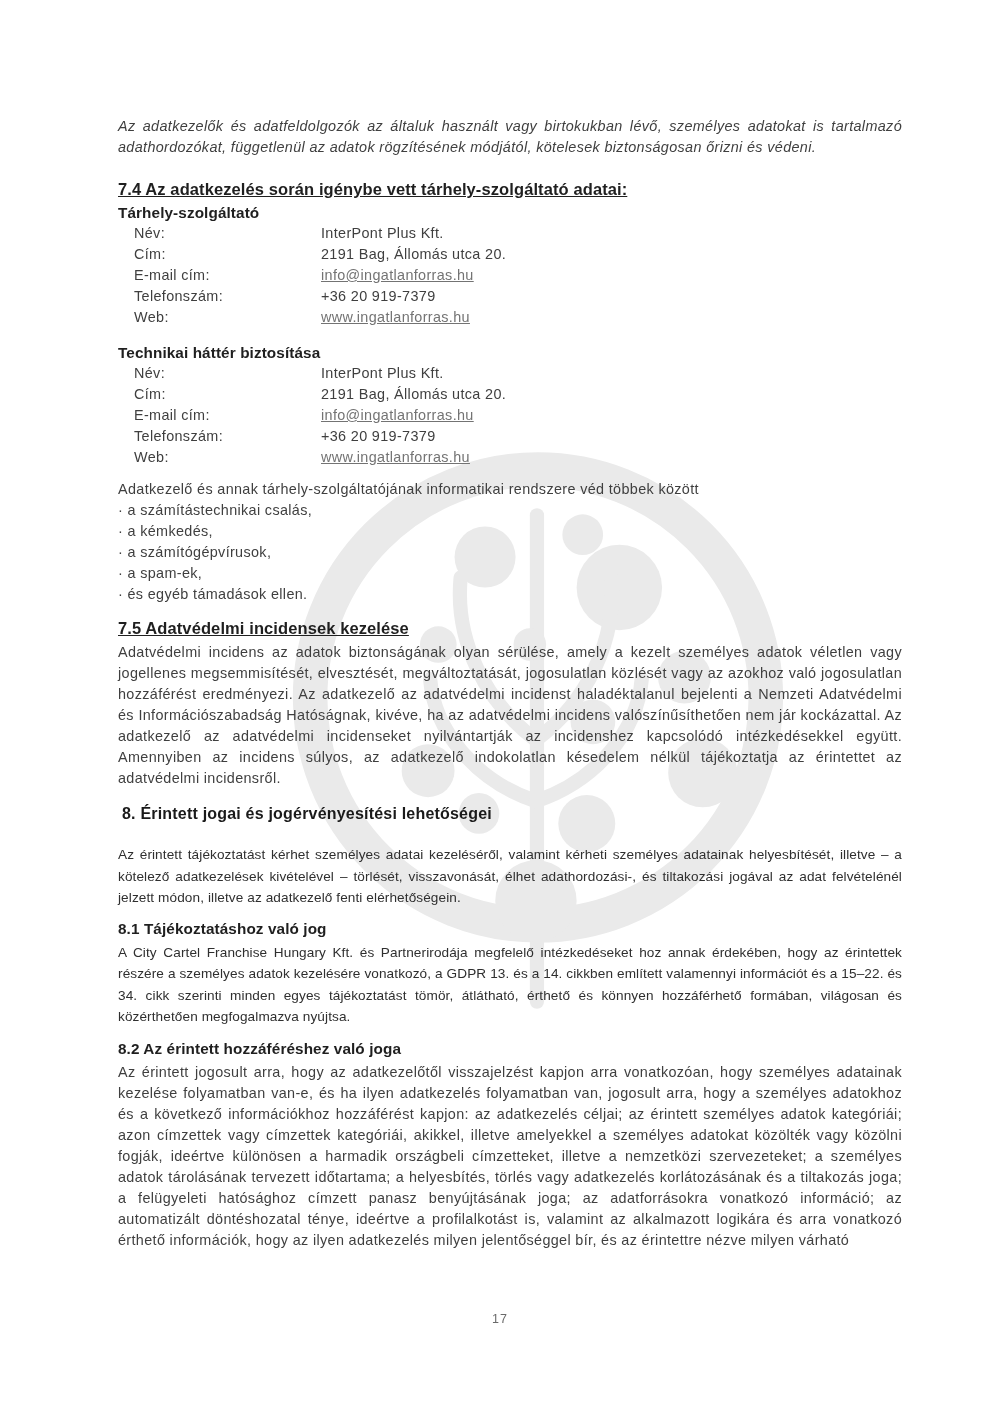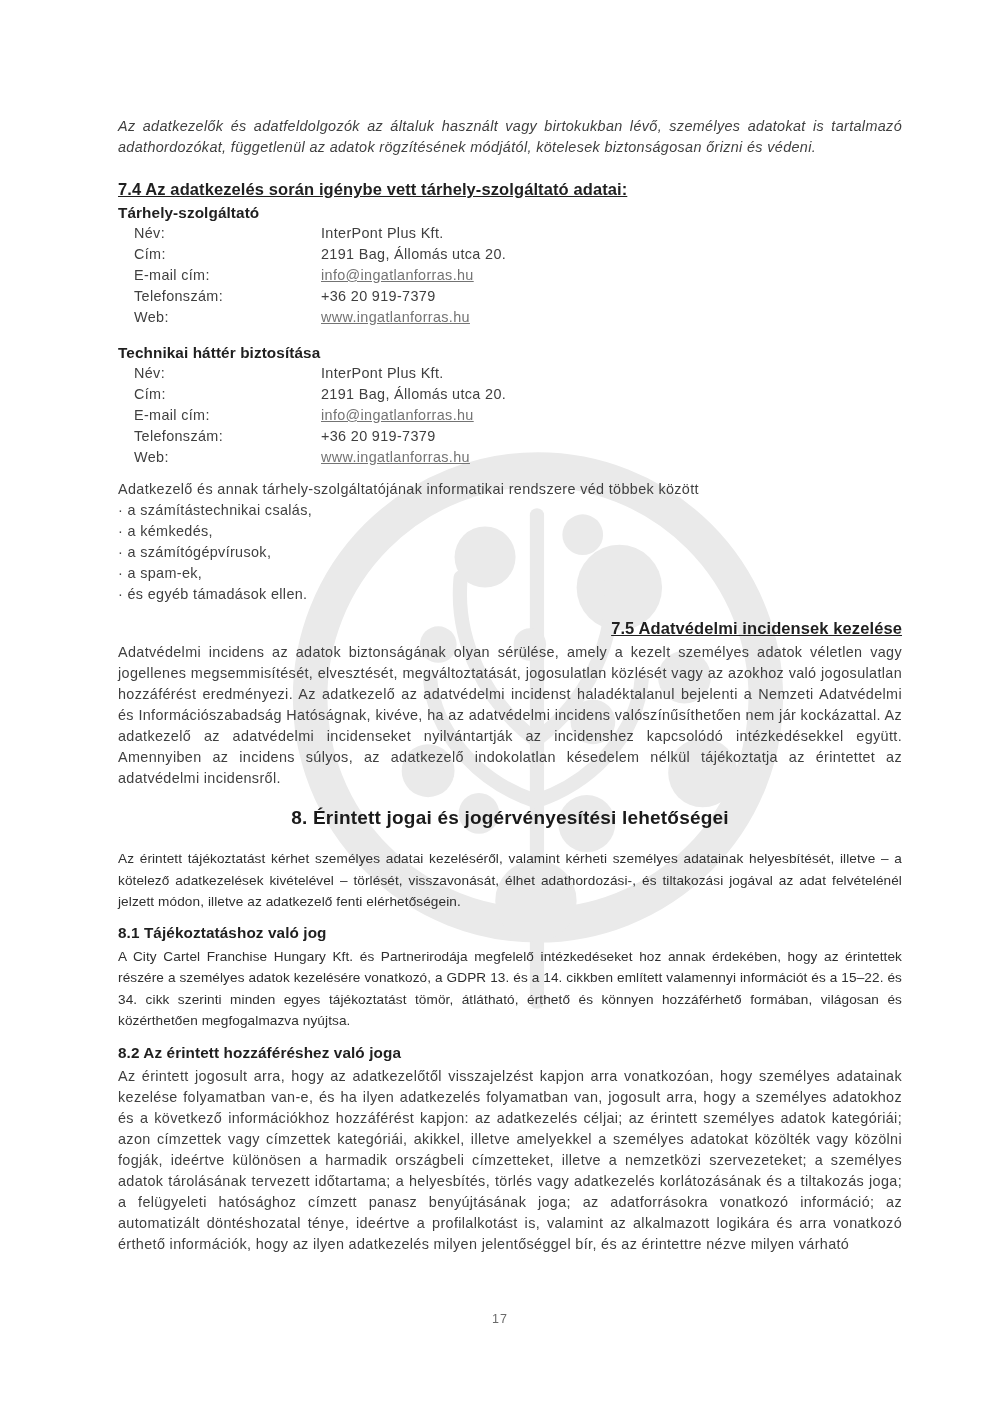--- a/index.html
+++ b/index.html
@@ -26,22 +26,22 @@
   .alt-text {
     font-size:13.6px; line-height:21.5px; letter-spacing:0.1px;
     color:#2f2f2f; font-weight:500;
   }
   .justify { text-align:justify; }
   .h-section {
     font-size:16.5px; font-weight:bold; color:#1f1f1f;
     letter-spacing:0.1px; margin:0; line-height:22px;text-decoration:underline;
   }
   .h-big {
-    font-size:19px; font-weight:bold; color:#1a1a1a;
-    letter-spacing:0.2px; margin:16px; line-height:26px;text-align:center;
+    font-size:16px; font-weight:bold; color:#1a1a1a;
+    letter-spacing:0.2px; margin:4px; line-height:26px;
   }
   .h-sub {
     font-size:15.3px; font-weight:bold; color:#1f1f1f;
     margin:0; line-height:21px; letter-spacing:0.1px;
   }
   .block-title {
     font-size:15.3px; font-weight:bold; color:#1f1f1f;
     margin:0; line-height:21px; letter-spacing:0.1px;
   }
   .kv { display:flex; font-size:14.4px; line-height:21px; letter-spacing:0.35px; }
@@ -52,21 +52,21 @@
     position:absolute; left:0; top:1312px; width:100%;
     text-align:center; font-size:12.5px; color:#6a6a6a; letter-spacing:1px;
     z-index:1;
   }
   
   .mb-intro { margin-bottom:20px;font-style:italic; }
   .mb-h74 { margin-bottom:2px; }
   .mb-block1 { margin-bottom:14px; }
   .mb-block2 { margin-bottom:11px; }
   .mb-bullets { margin-bottom:12px; }
-  .mb-h75 { margin-bottom:3px;text-align:right; }
+  .mb-h75 { margin-bottom:3px; }
   .mb-75body { margin-bottom:12px; }
   .mb-h8 { margin-bottom:17px; }
   .mb-8intro { margin-bottom:9px; }
   .mb-h81 { margin-bottom:3px; }
   .mb-81body { margin-bottom:10px; }
   .mb-h82 { margin-bottom:3px; }
 </style>
 </head>
 <body>
 

